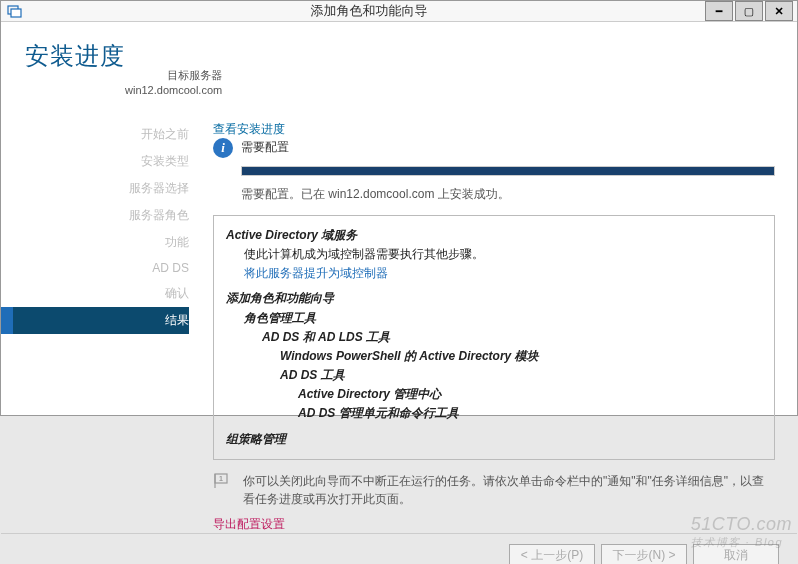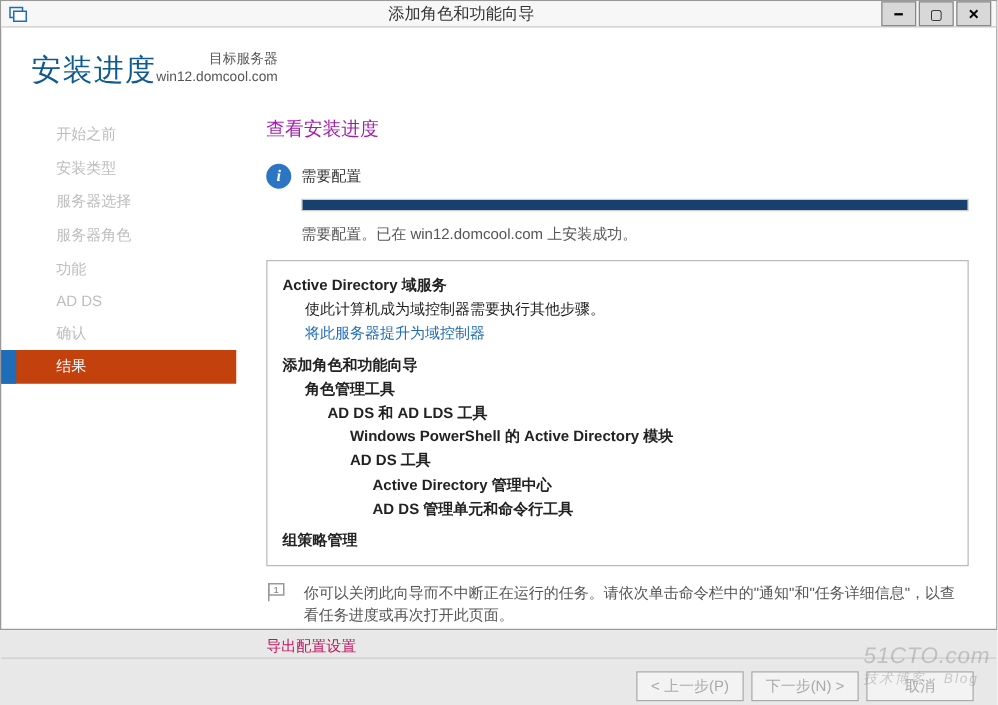--- a/index.html
+++ b/index.html
@@ -1,52 +1,52 @@
 <!DOCTYPE html>
 <html><head>
   <meta charset="utf-8">
   <style>
     * { margin: 0; padding: 0; box-sizing: border-box; }
     body { font-family: "Microsoft YaHei", "Segoe UI", sans-serif; font-size: 12px; background: #e8e8e8; width: 798px; height: 564px; overflow: hidden; }
     
-    .window { width: 798px; height: 504px; background: #fff; border: 1px solid #999; display: flex; flex-direction: column; }
+    .window { width: 798px; height: 416px; background: #fff; border: 1px solid #999; display: flex; flex-direction: column; }
     
     .titlebar { height: 30px; background: #f7f7f7; border-bottom: 1px solid #ccc; display: flex; align-items: center; padding: 0 4px; }
     .titlebar-icon { width: 20px; height: 20px; display: inline-flex; align-items: center; justify-content: center; color: #1f6db8; margin-right: 8px; }
     .titlebar-title { flex: 1; text-align: center; font-size: 13px; color: #333; }
     .titlebar-buttons { display: flex; gap: 2px; }
     .titlebar-btn { width: 28px; height: 20px; background: #d8d8d8; border: 1px solid #888; display: flex; align-items: center; justify-content: center; font-family: "Segoe UI Symbol", sans-serif; font-size: 11px; cursor: default; }
     .titlebar-btn.close { font-weight: bold; }
     
     .content { flex: 1; display: flex; flex-direction: column; padding: 0; }
     
     .header-row { display: flex; justify-content: flex-start; align-items: flex-start; padding: 18px 24px 4px 24px; }
     .page-title { font-size: 24px; color: #0f5b8f; font-weight: 300; letter-spacing: 1px; }
-    .target-info { text-align: right; font-size: 11px; color: #555; line-height: 1.4; }
+    .target-info { text-align: right; font-size: 11px; color: #555; line-height: 1.4; margin-top: 28px; }
     
     .body-row { flex: 1; display: flex; padding: 0 0 0 0; }
     
-    .sidebar { width: 188px; padding: 18px 0 0 0; }
+    .sidebar { width: 188px; padding: 18px 0 0 0; text-align: right; }
     .sidebar-item { padding: 5px 0 5px 44px; color: #bdbdbd; font-size: 12px; cursor: default; }
-    .sidebar-item.active { background: #c2410c; color: #fff; padding-left: 32px; border-left: 12px solid #1f6db8; }
+    .sidebar-item.active { background: #0c4a6e; color: #fff; padding-left: 32px; border-left: 12px solid #1f6db8; }
     
     .main { flex: 1; padding: 18px 22px 0 24px; overflow: auto; }
-    .section-label { color: #a21caf; font-size: 15px; margin-bottom: 18px; }
+    .section-label { color: #0369a1; font-size: 12px; }
     
     .status-row { display: flex; align-items: center; gap: 8px; margin-bottom: 8px; }
     .info-icon { width: 20px; height: 20px; border-radius: 50%; background: #2b75c3; color: #fff; display: flex; align-items: center; justify-content: center; font-style: italic; font-family: Georgia, serif; font-weight: bold; font-size: 13px; }
     .status-text { font-size: 12px; color: #333; }
     
     .progress { margin-left: 28px; margin-bottom: 10px; height: 10px; background: #f0f0f0; border: 1px solid #ccc; position: relative; }
     .progress-fill { height: 100%; background: #18406c; width: 100%; }
     
     .status-msg { margin-left: 28px; color: #555; font-size: 12px; margin-bottom: 12px; }
     
     .results-box { border: 1px solid #bbb; padding: 10px 12px; font-size: 12px; color: #222; line-height: 1.6; }
-    .results-box .bold { font-weight: bold; }
+    .results-box .bold { font-weight: bold; font-style: italic; }
     .results-box .indent1 { margin-left: 18px; }
     .results-box .indent2 { margin-left: 36px; }
     .results-box .indent3 { margin-left: 54px; }
     .results-box .indent4 { margin-left: 72px; }
     .results-box .link { color: #1f6db8; cursor: pointer; }
     
     .note-row { display: flex; gap: 10px; margin-top: 12px; align-items: flex-start; }
     .flag-icon { width: 20px; height: 20px; color: #999; flex-shrink: 0; }
     .note-text { font-size: 12px; color: #555; line-height: 1.5; flex: 1; }
     

